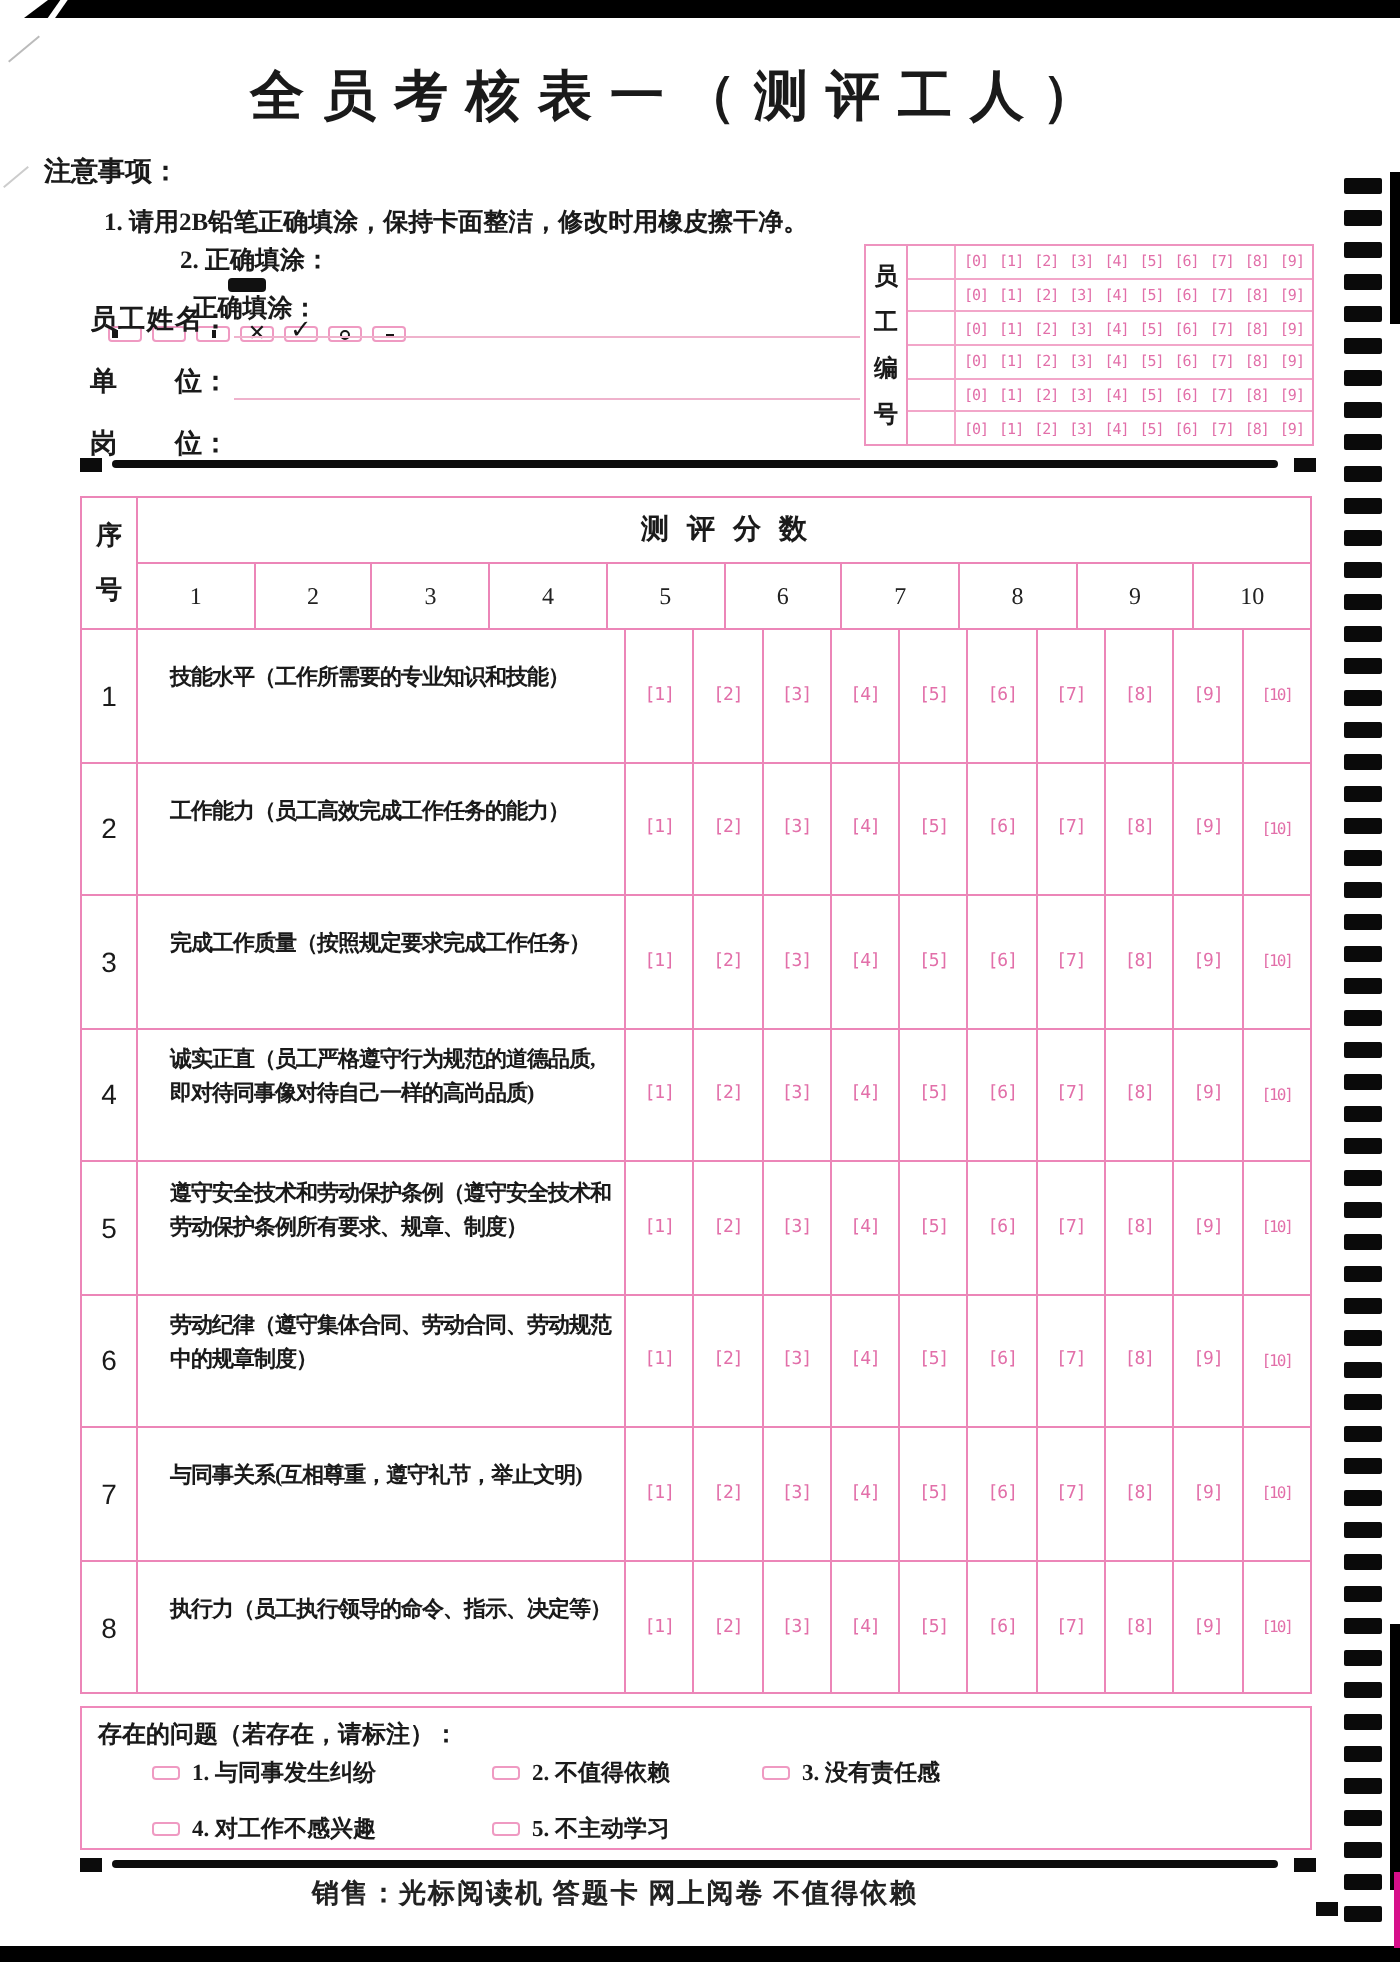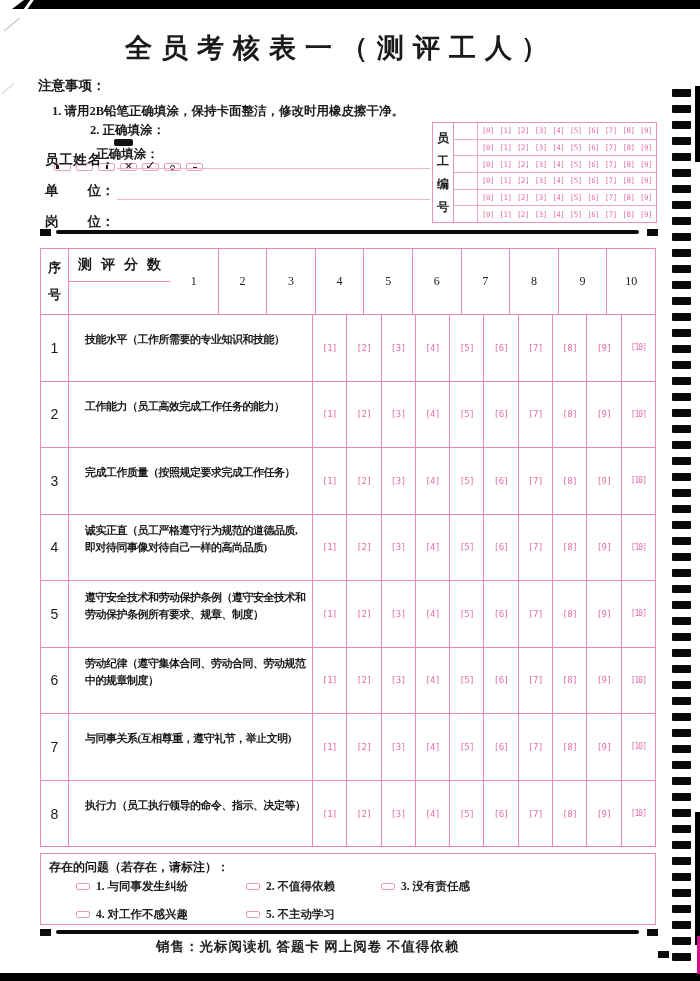--- a/index.html
+++ b/index.html
@@ -16,21 +16,21 @@
   .strip-bottom { left:0; top:973px; width:700px; height:8px; background:#000; }
   .rbar { background:#000; }
   .rbar-magenta { background:#d60f8a; }
   .tmark { position:absolute; left:672px; width:19px; height:8px; background:#0a0a0a; border-radius:1px; }
 
   
   .title { left:0; top:30px; width:682px; text-align:center; font-size:27px; font-weight:bold;
            letter-spacing:9px; white-space:nowrap; }
 
   
-  .notes-head { left:38px; top:77px; font-size:13.5px; font-weight:bold; }
+  .notes-head { left:22px; top:77px; font-size:13.5px; font-weight:bold; }
   .note1 { left:52px; top:103px; font-size:12.5px; font-weight:600; }
   .note2 { left:52px; top:122px; font-size:12.5px; font-weight:600; display:flex; align-items:center;flex-direction:column; }
   .correct-mark { display:inline-block; width:19px; height:7px; background:#111; border-radius:2px; margin:0 10px 0 2px; }
   .wrong-wrap { display:inline-flex; align-items:center; gap:5px; margin-left:2px; }
   .mark-box { position:relative; display:inline-block; width:17px; height:8px;
               border:1px solid #ef9ac2; border-radius:2px; background:#fff; overflow:visible; }
   .mark-box .bar { position:absolute; top:1px; bottom:1px; width:3px; background:#161616; left:1px; }
   .mark-box .bar.center { left:7px; width:2px; }
   .mark-box .glyph { position:absolute; left:0; right:0; top:-3px; text-align:center; font-size:11px;
                      line-height:12px; color:#161616; font-family:"DejaVu Sans",sans-serif; }
@@ -61,21 +61,21 @@
   .sep-line { height:4px; background:#0c0c0c; border-radius:2px; }
   .sep-sq { width:11px; height:7px; background:#0c0c0c; }
 
   
   .tbl { left:40px; top:248px; width:616px; height:599px; border:1px solid #ec86b8; }
   .t-head { display:flex; height:66px; border-bottom:1px solid #ec86b8; }
   .c-no { width:28px; border-right:1px solid #ec86b8; display:flex; flex-direction:column;
           align-items:center; justify-content:space-around; padding:6px 0; font-size:13px; font-weight:600; }
   .c-ind { width:244px; border-right:1px solid #ec86b8; display:flex; align-items:center; justify-content:center;
            font-size:14px; font-weight:600; }
-  .scores-head { flex:1; display:flex; }
+  .scores-head { flex:1; display:flex; flex-direction:column; }
   .score-title { height:33px; border-bottom:1px solid #ec86b8; display:flex; align-items:center;
                  justify-content:center; font-size:14px; font-weight:600; letter-spacing:9px; text-indent:9px; }
   .score-nums { flex:1; display:flex; }
   .sn-cell { flex:1; border-right:1px solid #ec86b8; display:flex; align-items:center; justify-content:center;
              font-size:12px; color:#222; }
   .sn-cell:last-child { border-right:none; }
   .t-row { display:flex; height:66.5px; border-bottom:1px solid #ec86b8; }
   .t-row:last-child { border-bottom:none; }
   .r-no { width:28px; border-right:1px solid #ec86b8; display:flex; align-items:center; justify-content:center;
           font-family:"Liberation Sans","DejaVu Sans",sans-serif; font-size:14px; }

